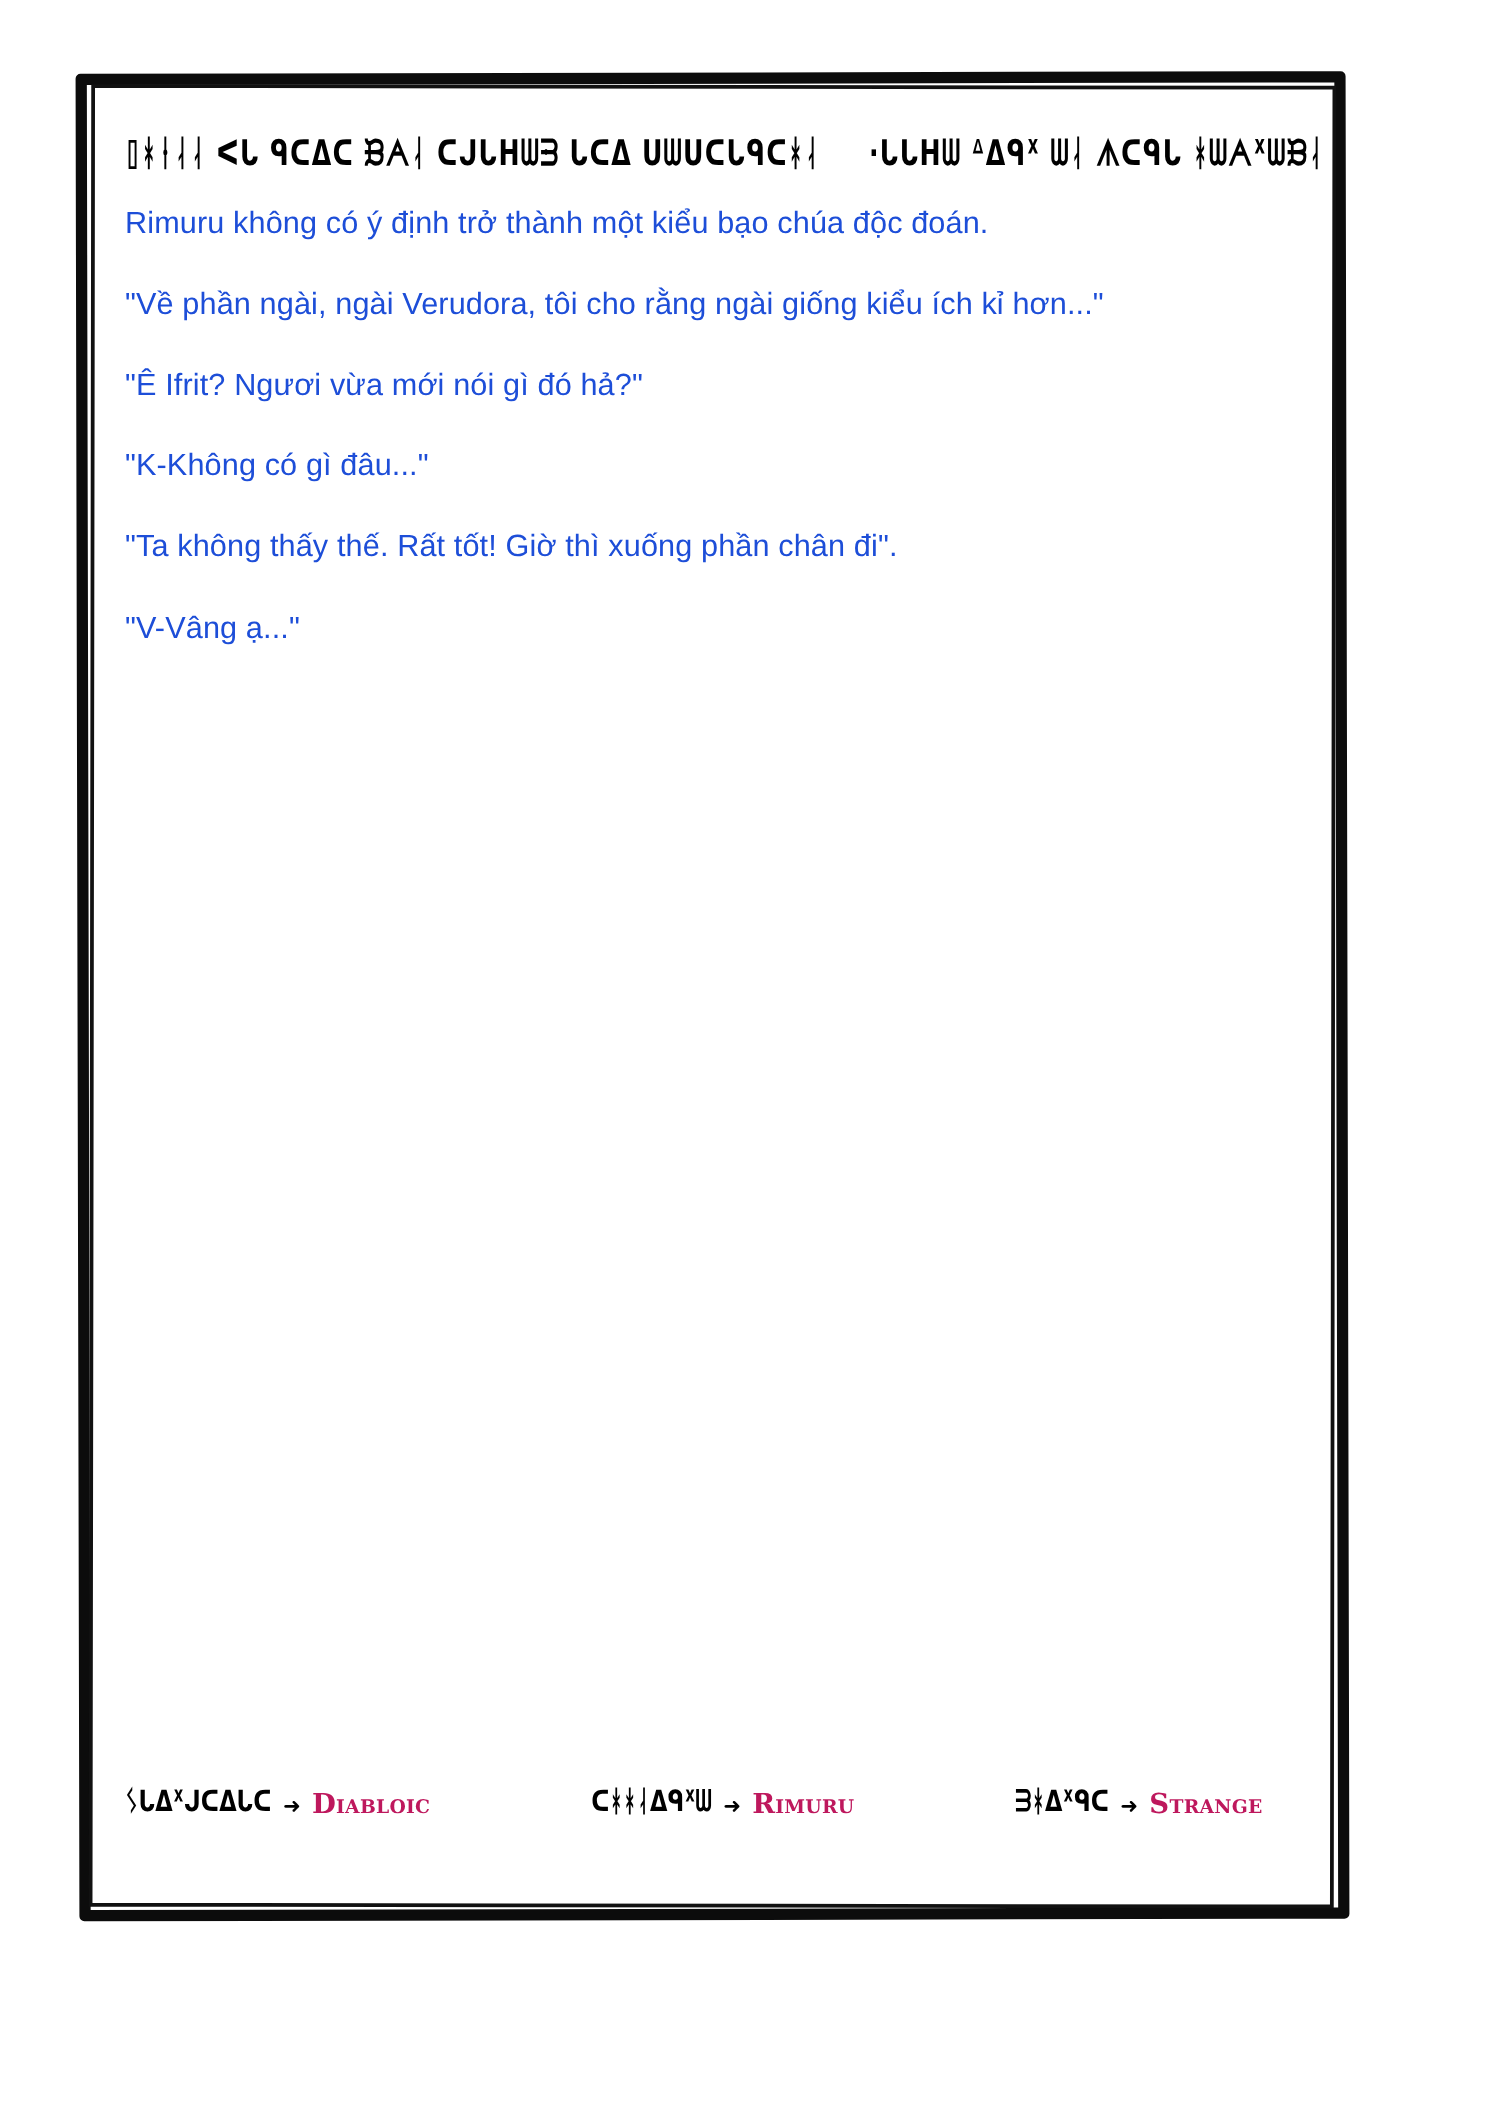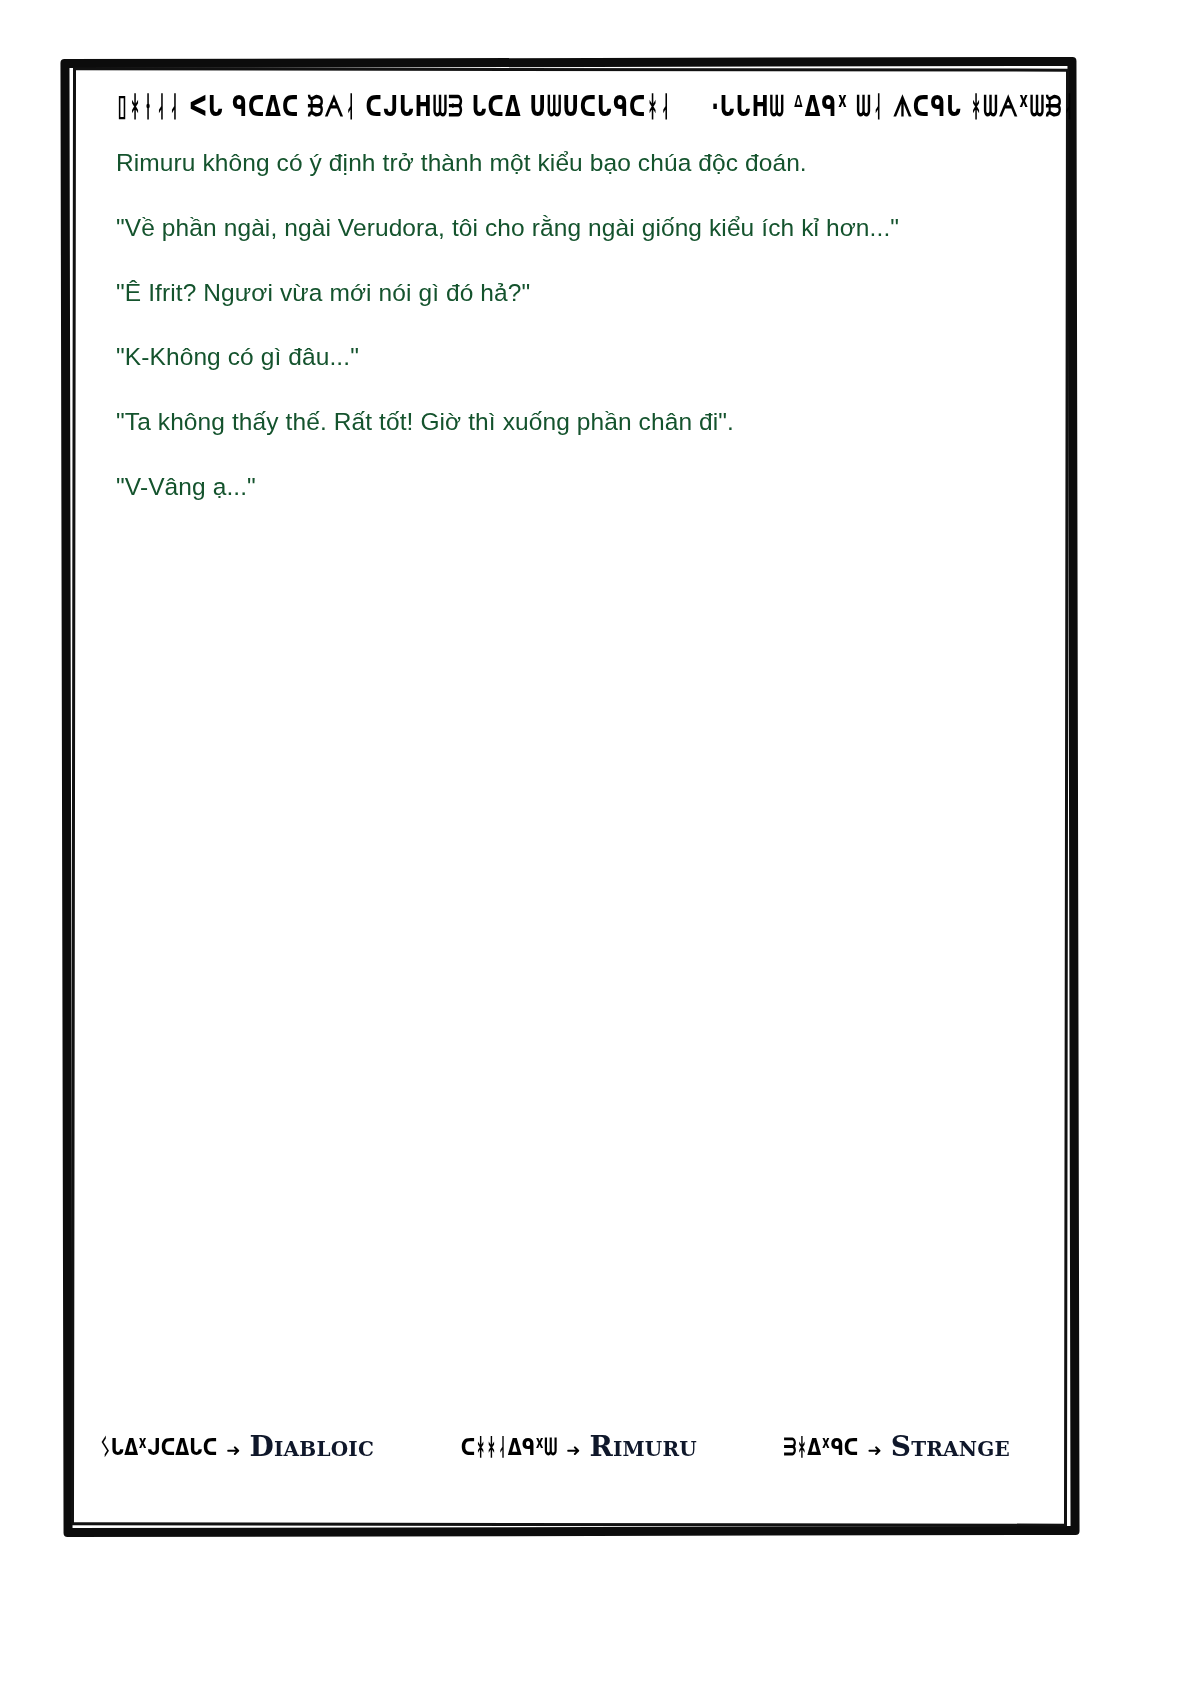--- a/index.html
+++ b/index.html
@@ -34,24 +34,23 @@
     width: 996px;
     height: 1458px;
     border: 3px solid #111111;
     box-sizing: border-box;
     transform: rotate(0.08deg);
   }
 
   .content {
     position: absolute;
     left: 100px;
-    top: 92px;
+    top: 108px;
     width: 930px;
     height: 1420px;
-    margin-left: 16px;
   }
 
   
   .header-row {
     display: flex;
     justify-content: space-between;
     align-items: flex-start;
     width: 902px;
     margin-bottom: 4px;
   }
@@ -67,21 +66,21 @@
   .runic-left { transform: scaleY(1.35) scaleX(0.96); transform-origin: left top; }
   .runic-right { transform: scaleY(1.35) scaleX(0.96); transform-origin: right top; }
 
   .body-text {
     margin-top: 30px;
     width: 902px;
   }
   .body-text p {
     font-size: 24.5px;
     line-height: 1.46;
-    color: #14532d;
+    color: #1d4ed8;
     margin: 0 0 29px 0;
     letter-spacing: 0.1px;
   }
 
   
   .footer {
     position: absolute;
     left: 100px;
     top: 1430px;
     width: 910px;
@@ -101,23 +100,23 @@
     color: #000;
     transform: scaleY(1.3);
     transform-origin: left bottom;
   }
   .legend-arrow {
     font-size: 17px;
     color: #000;
   }
   .legend-name {
     font-family: "DejaVu Serif", serif;
-    font-size: 28px;
+    font-size: 22px;
     font-weight: 700;
-    color: #0f172a;
+    color: #be185d;
     font-variant: small-caps;
     letter-spacing: 0.2px;
   }
 </style>
 </head>
 <body>
 
 <div class="page-frame"></div>
 <div class="page-frame-inner"></div>
 

